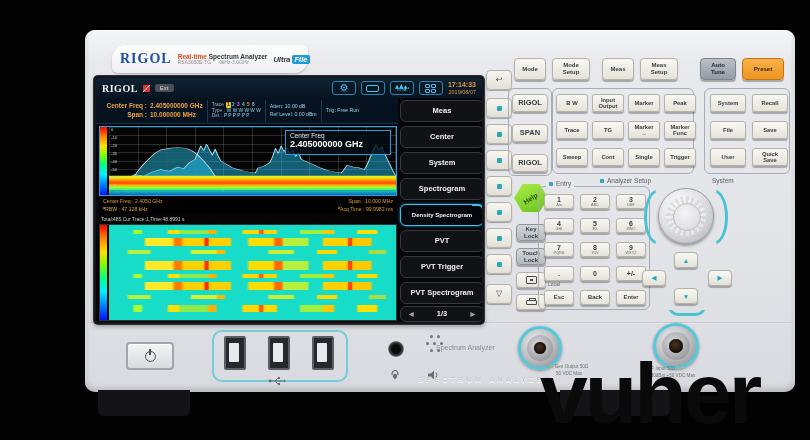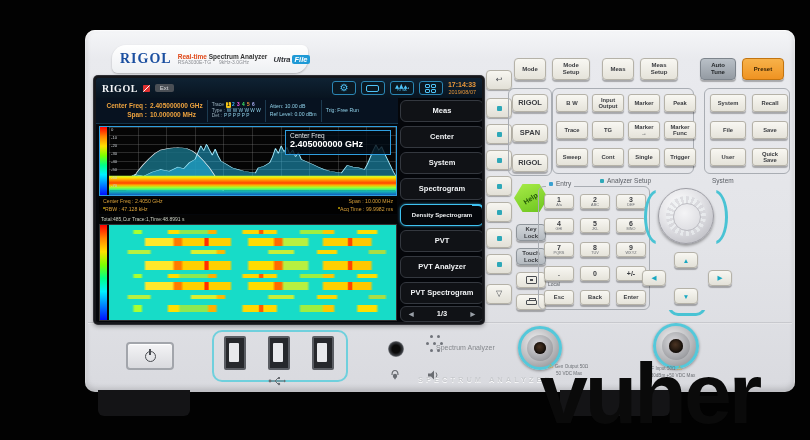--- a/index.html
+++ b/index.html
@@ -368,21 +368,21 @@
           <div class="menu-chip" style="top: 26px;">Center</div>
 
           <div class="menu-chip" style="top: 52px;">System</div>
 
           <div class="menu-chip" style="top: 78px;">Spectrogram</div>
 
           <div class="menu-chip selected small" style="top: 104px;">Density Spectrogram</div>
 
           <div class="menu-chip" style="top: 130px;">PVT</div>
 
-          <div class="menu-chip" style="top: 156px;">PVT Analyzer</div>
+          <div class="menu-chip" style="top: 156px;">PVT Trigger</div>
 
           <div class="menu-chip" style="top: 182px;">PVT Spectrogram</div>
         </div>
       <div class="menu-chip pager" style="top:206px;height:16px">
         <span class="pg-arrow">◀</span>
         <span>1/3</span>
         <span class="pg-arrow">▶</span>
       </div>
     </div>
   </div>

